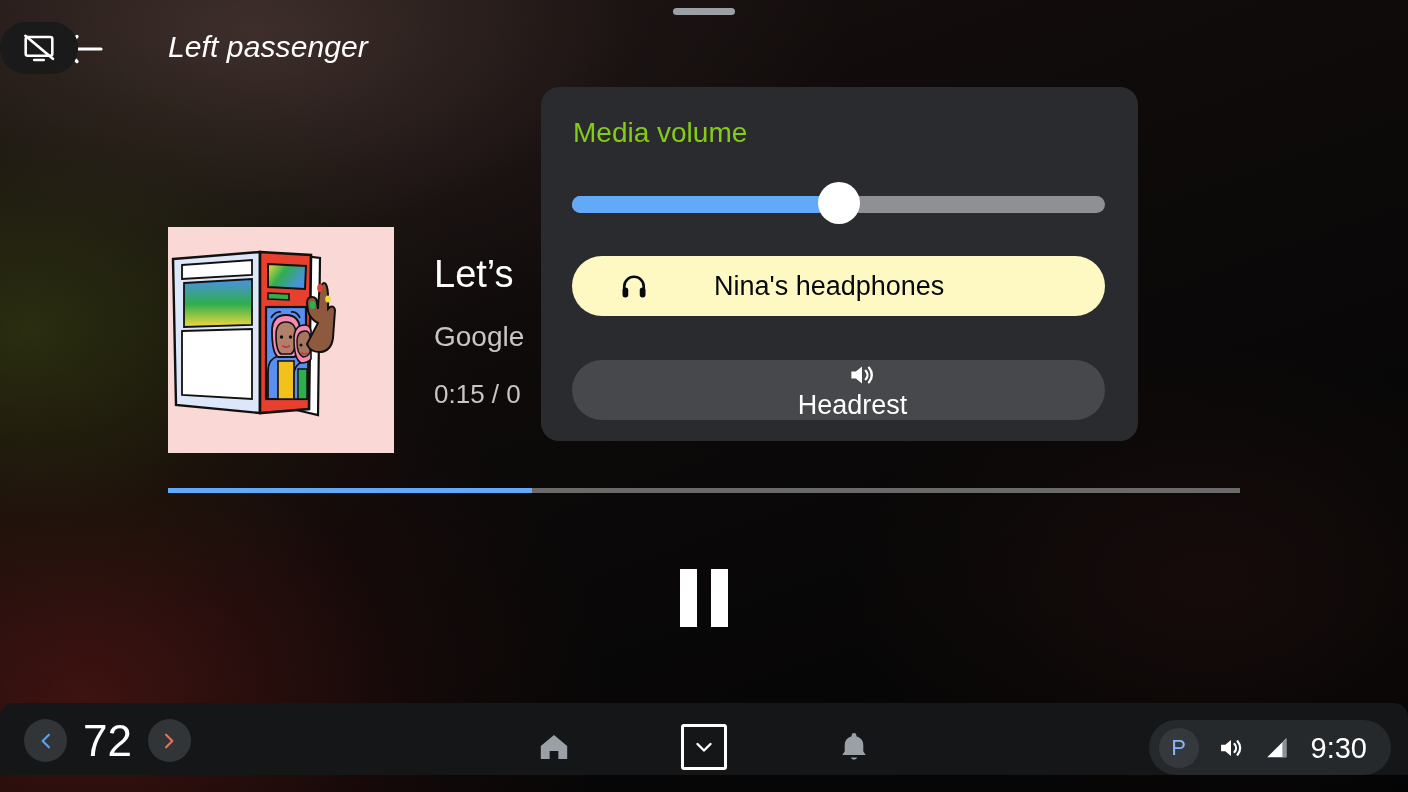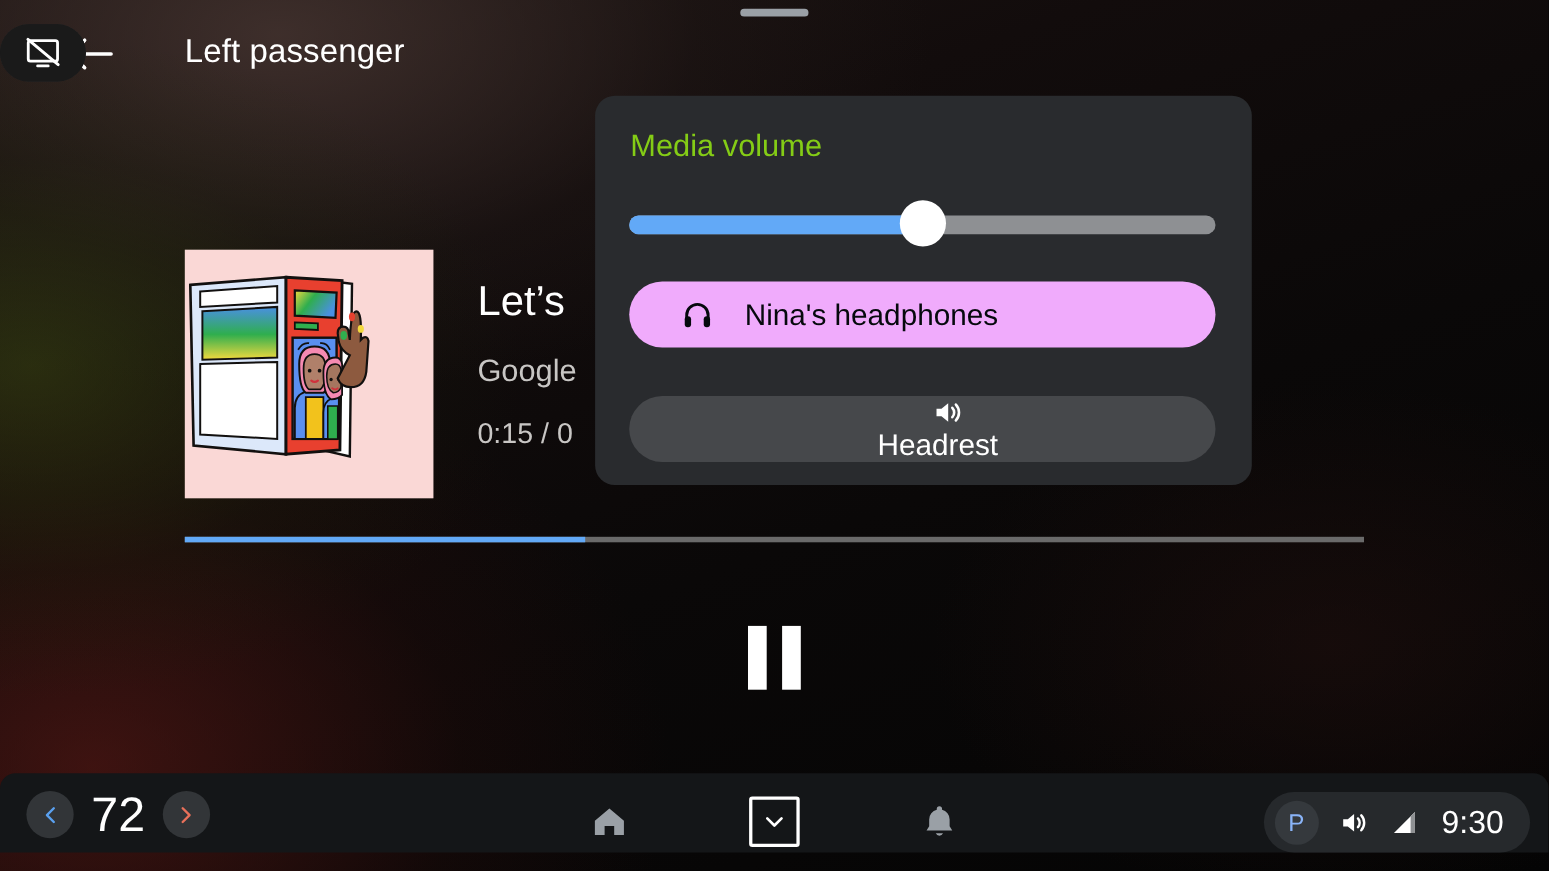--- a/index.html
+++ b/index.html
@@ -55,20 +55,21 @@
     cursor: pointer;
   }
 
   .screen-title {
     position: absolute;
     left: 168px; top: 30px;
     font-size: 30px;
     color: #ffffff;
     letter-spacing: 0.1px;
     white-space: nowrap;
+    font-style: italic;
   }
 
   .top-icon-btn {
     position: absolute;
     top: 22px;
     width: 78px; height: 52px;
     border-radius: 26px;
     background: #1a1a1a;
     display: flex; align-items: center; justify-content: center;
     cursor: pointer;
@@ -186,21 +187,21 @@
 
   .device-row {
     position: absolute;
     left: 31px;
     width: 533px; height: 60px;
     border-radius: 30px;
     display: flex;
     align-items: center;
     cursor: pointer;
   }
-  .device-row.selected { background: #f0abfc; top: 169px; }
+  .device-row.selected { background: #fef9c3; top: 169px; gap: 37px; }
   .device-row.unselected { background: #46484b; top: 273px; flex-direction: column; }
 
   .device-icon {
     width: 30px; height: 30px;
     margin-left: 47px;
     display: flex; align-items: center; justify-content: center;
     flex: 0 0 auto;
   }
   .device-label {
     margin-left: 28px;

